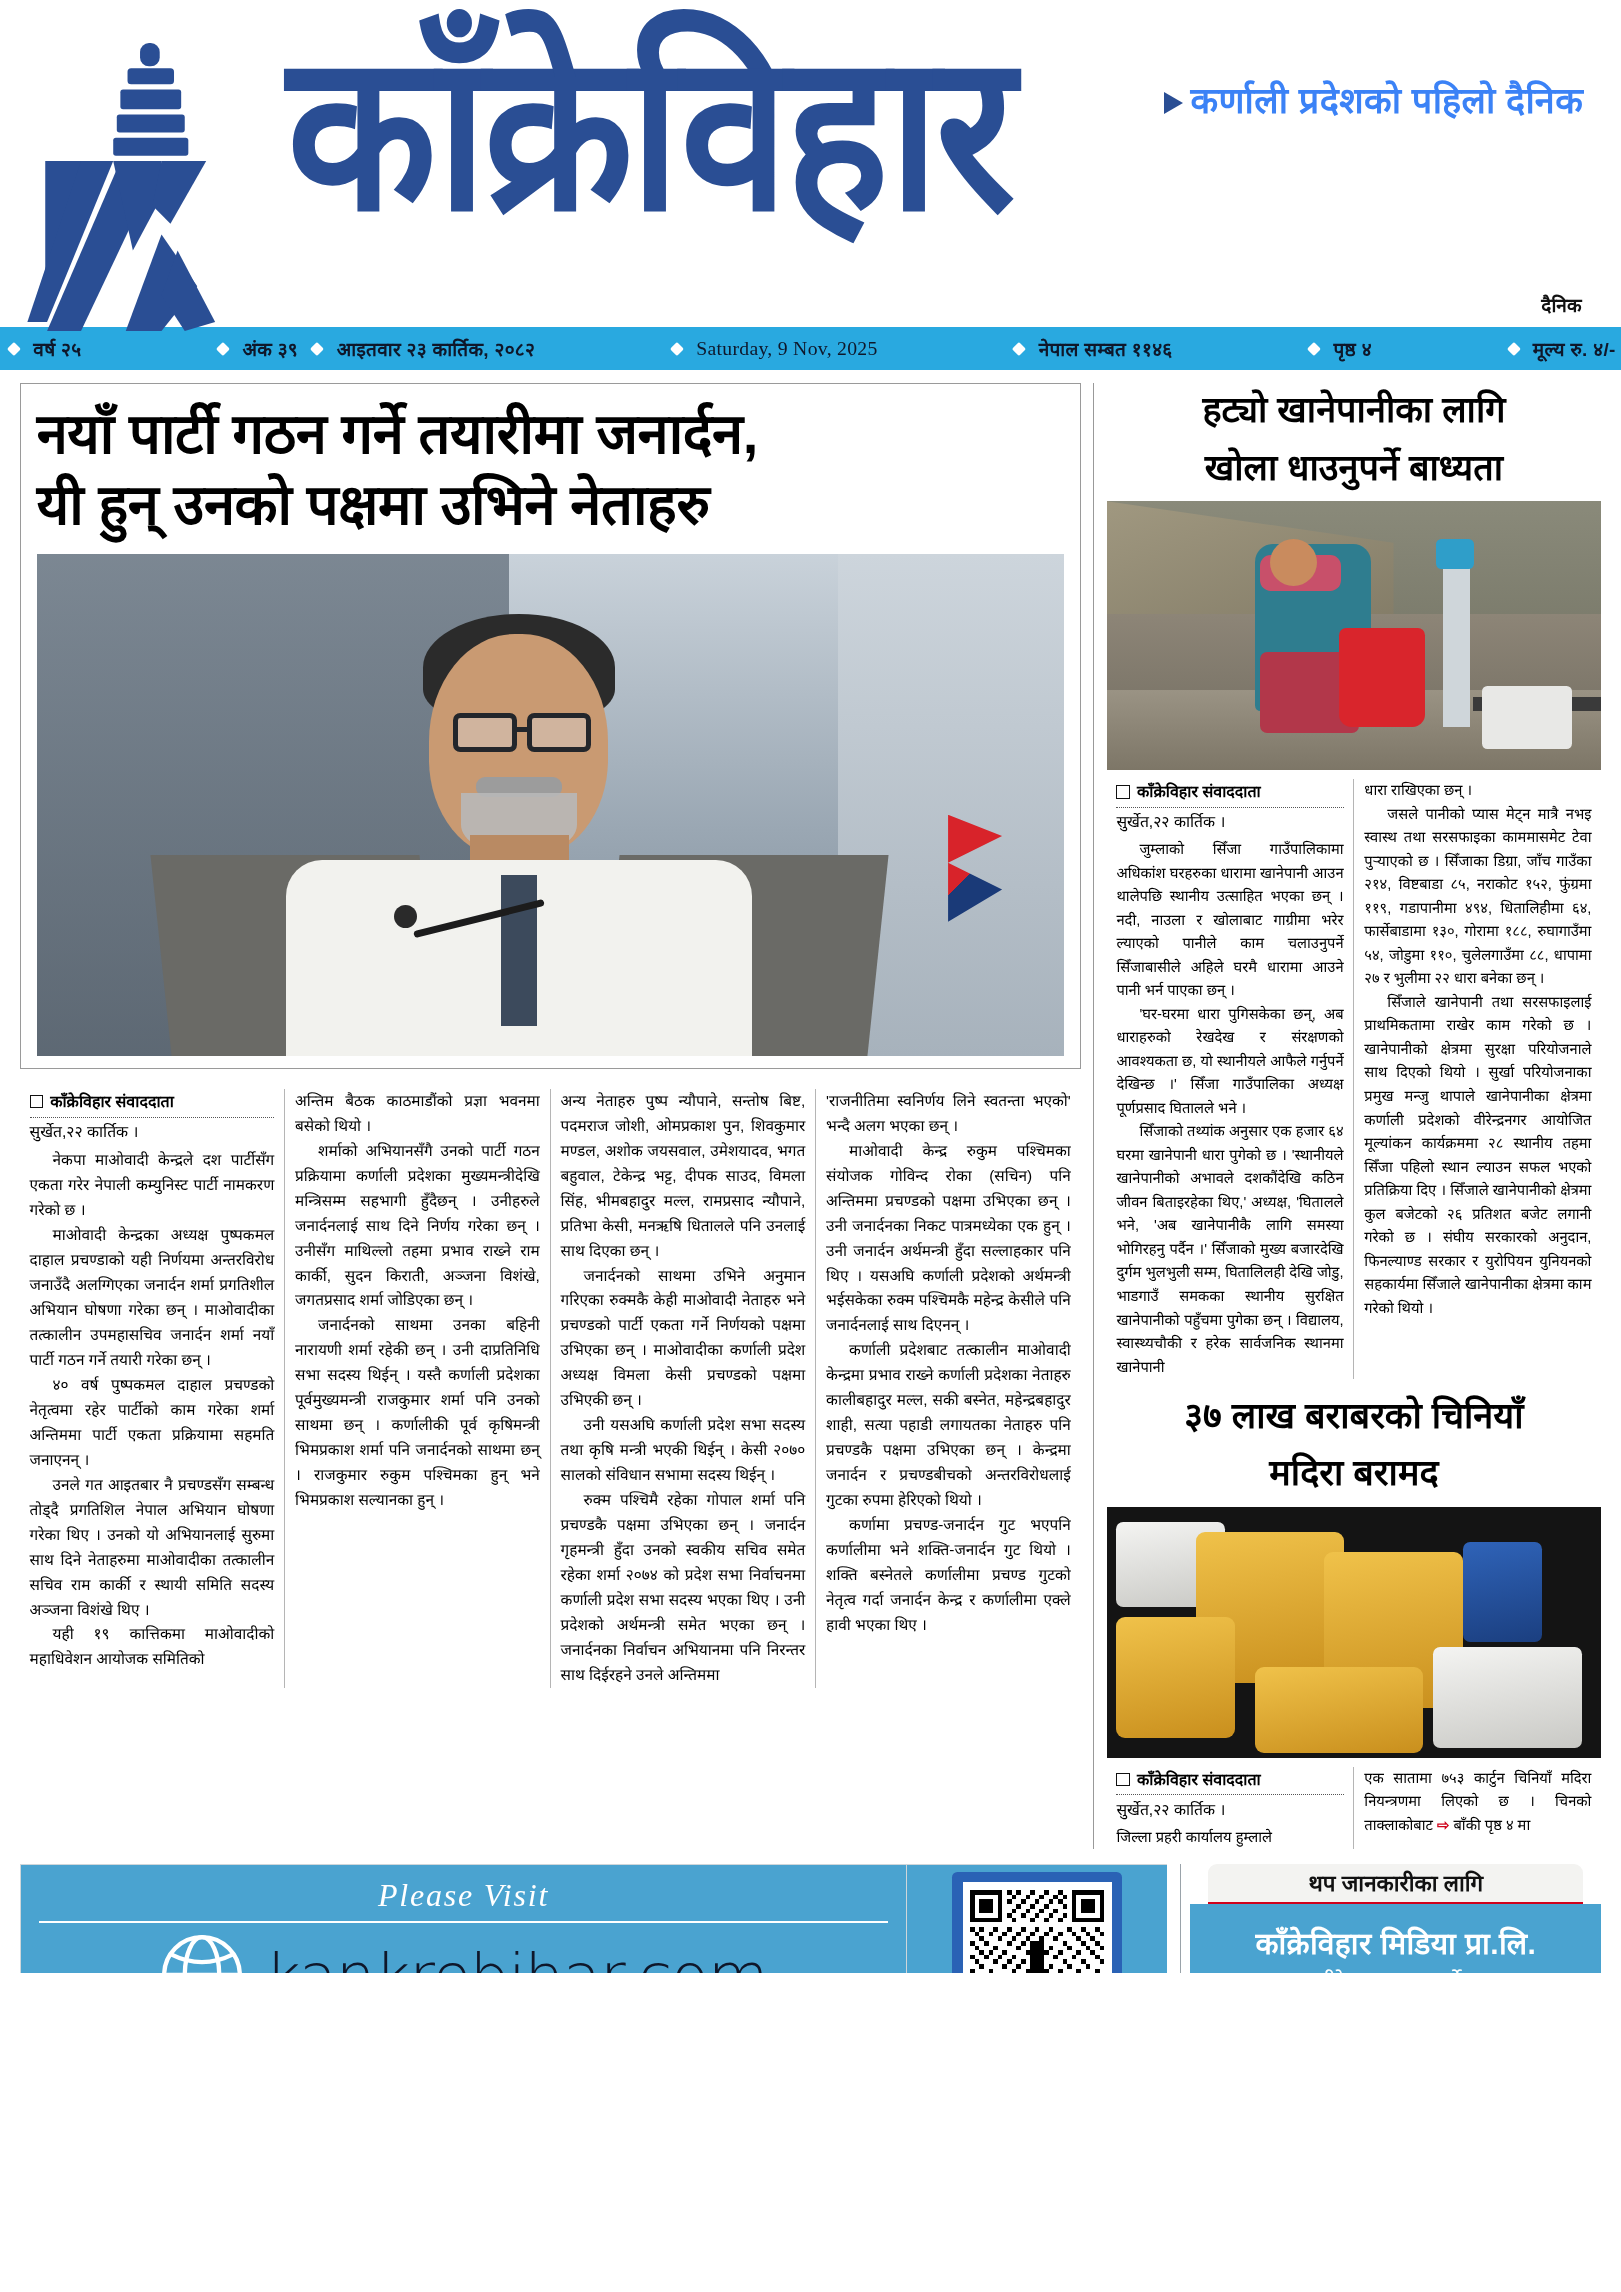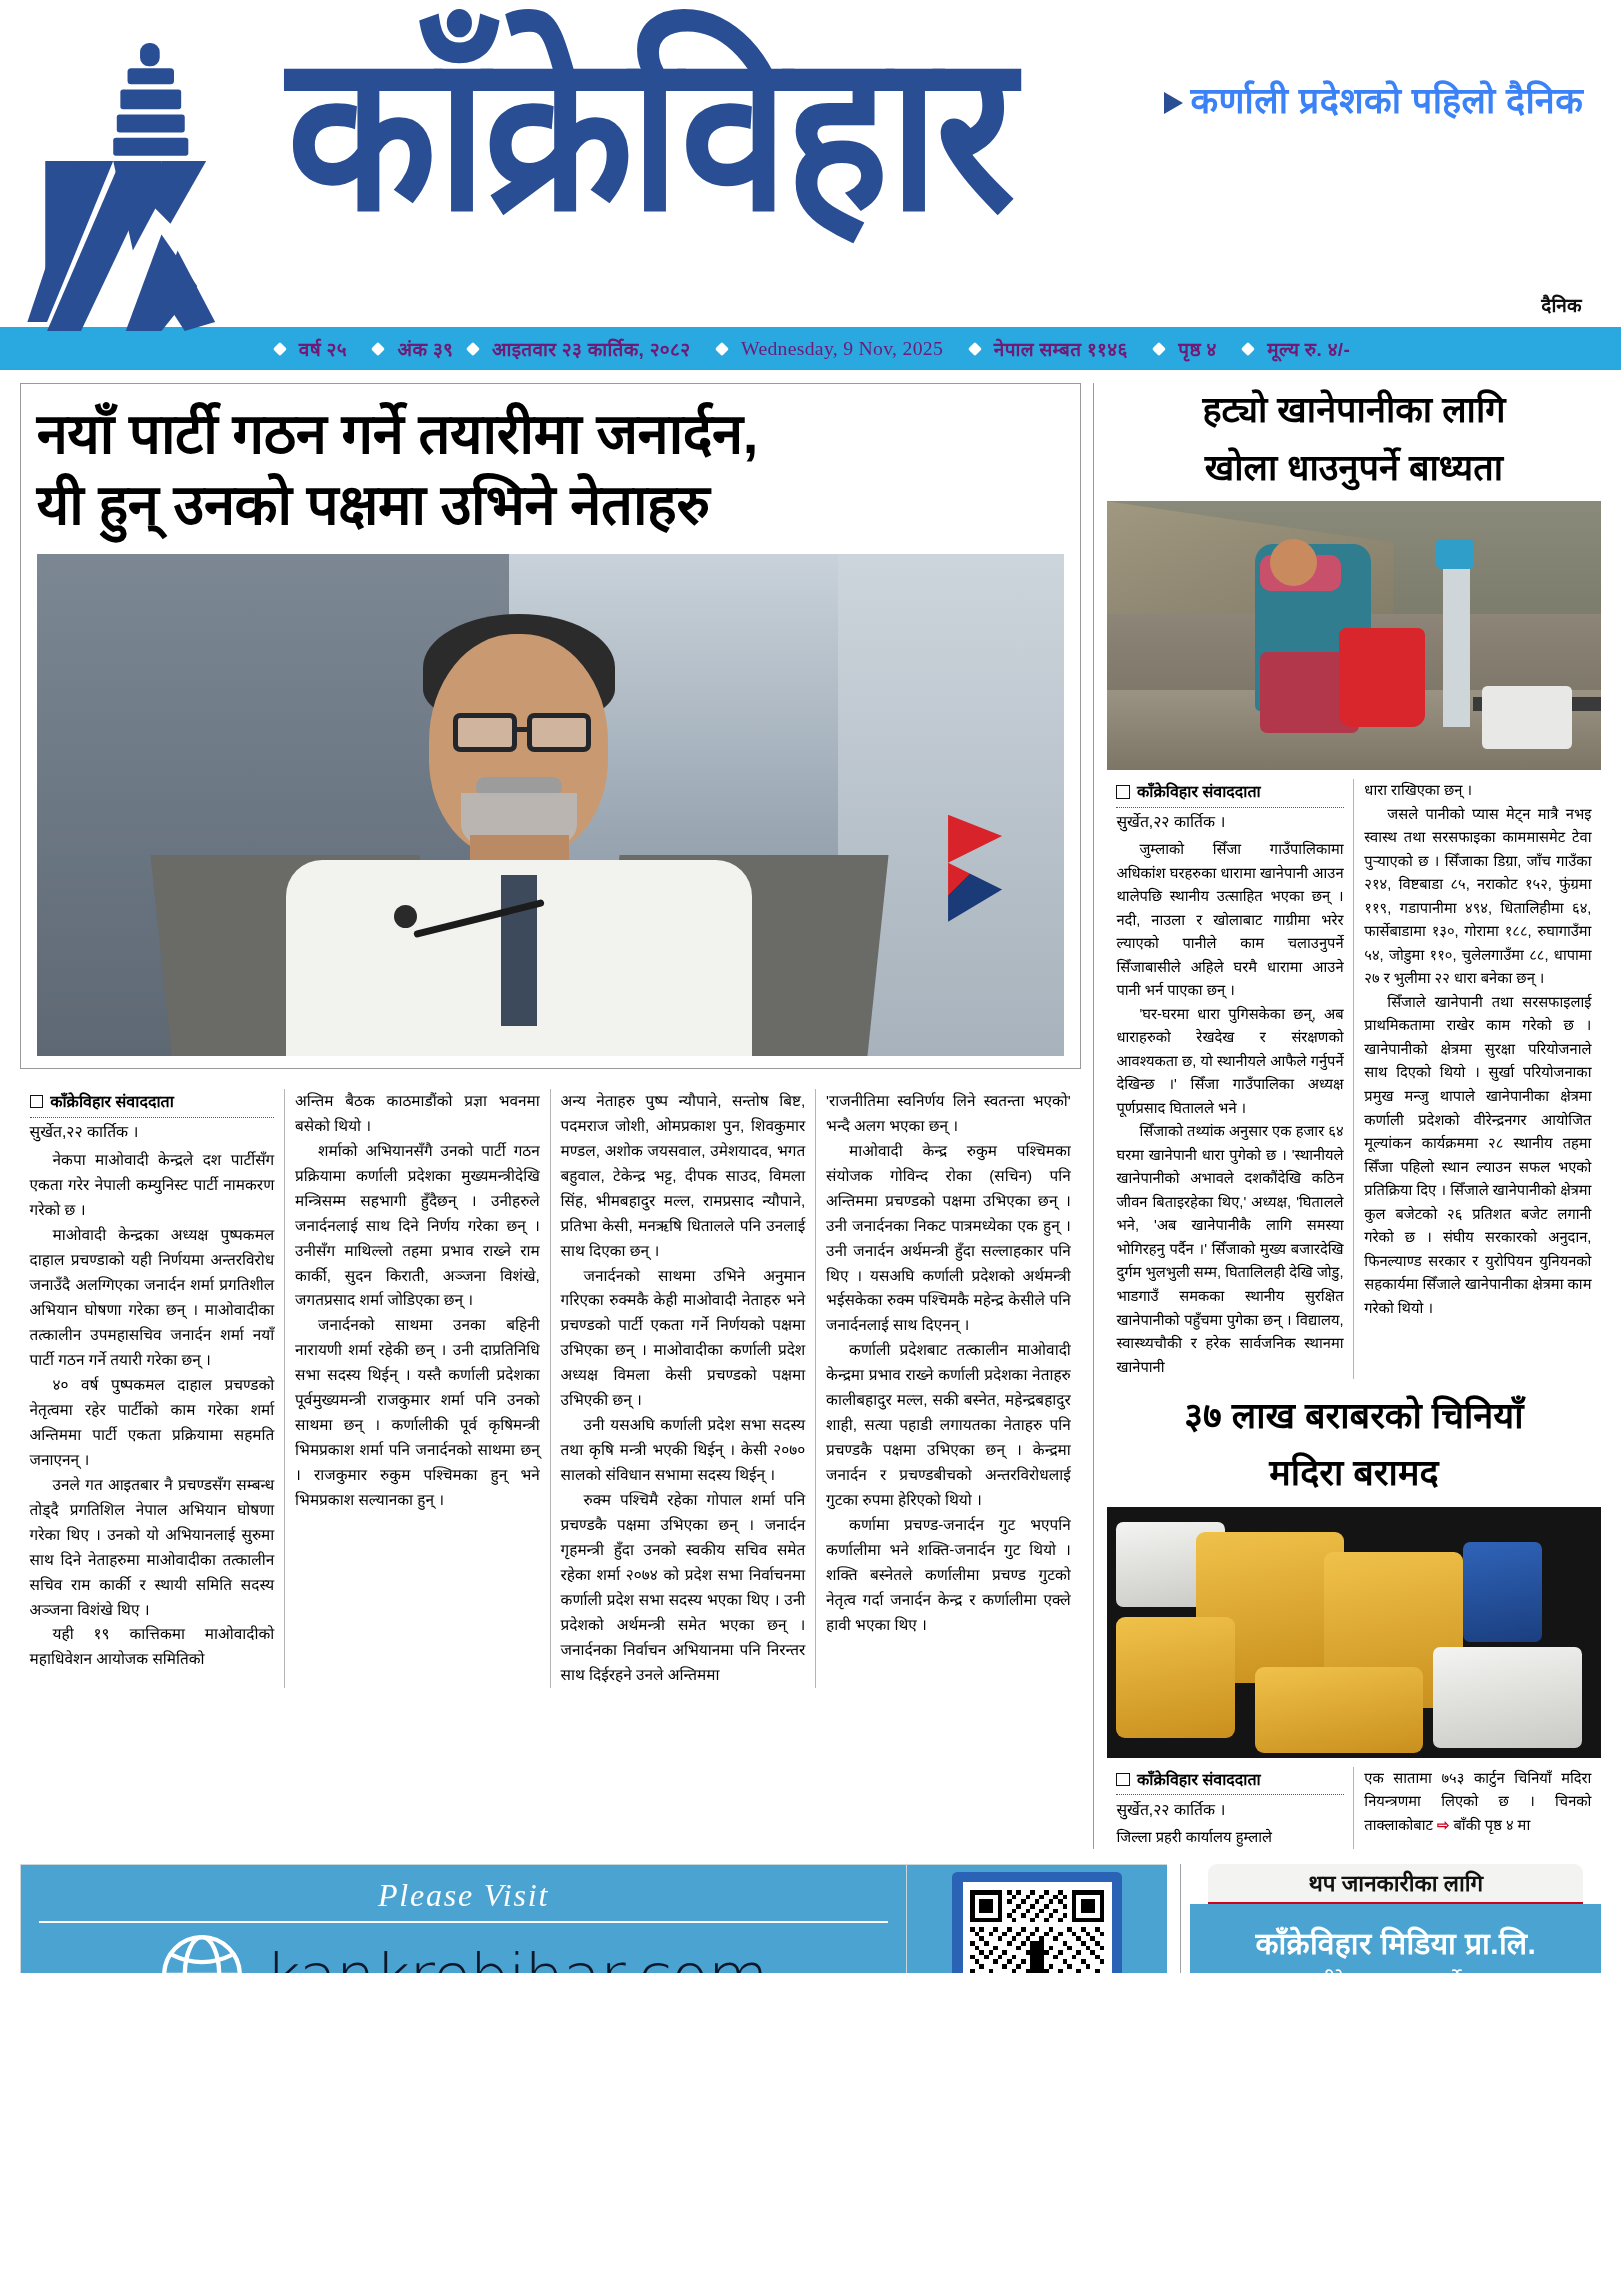--- a/index.html
+++ b/index.html
@@ -80,23 +80,23 @@
     font-weight: bold;
     color: #111111;
   }
 
   
   .infobar {
     height: 43px;
     background: #29a9e0;
     display: flex;
     align-items: center;
-    justify-content: center;
+    justify-content: space-between;
     gap: 12px;
-    color: #701a75;
+    color: #0f172a;
     font-size: 19px;
     font-weight: bold;
     letter-spacing: 0.3px;
   }
   .infobar .seg { display: flex; align-items: center; white-space: nowrap; }
   .diamond {
     display: inline-block;
     width: 9.9px; height: 9.9px;
     background: #ffffff;
     transform: rotate(45deg);
@@ -435,21 +435,21 @@
       <span class="seg-txt">वर्ष २५</span>
     </div>
     <div class="seg">
       <span class="diamond"></span>
       <span class="seg-txt">अंक ३९</span>
       <span class="diamond"></span>
       <span class="seg-txt">आइतवार २३ कार्तिक, २०८२</span>
     </div>
     <div class="seg">
       <span class="diamond"></span>
-      <span class="seg-txt seg-en">Wednesday, 9 Nov, 2025</span>
+      <span class="seg-txt seg-en">Saturday, 9 Nov, 2025</span>
     </div>
     <div class="seg">
       <span class="diamond"></span>
       <span class="seg-txt">नेपाल सम्बत ११४६</span>
     </div>
     <div class="seg">
       <span class="diamond"></span>
       <span class="seg-txt">पृष्ठ ४</span>
     </div>
     <div class="seg">

